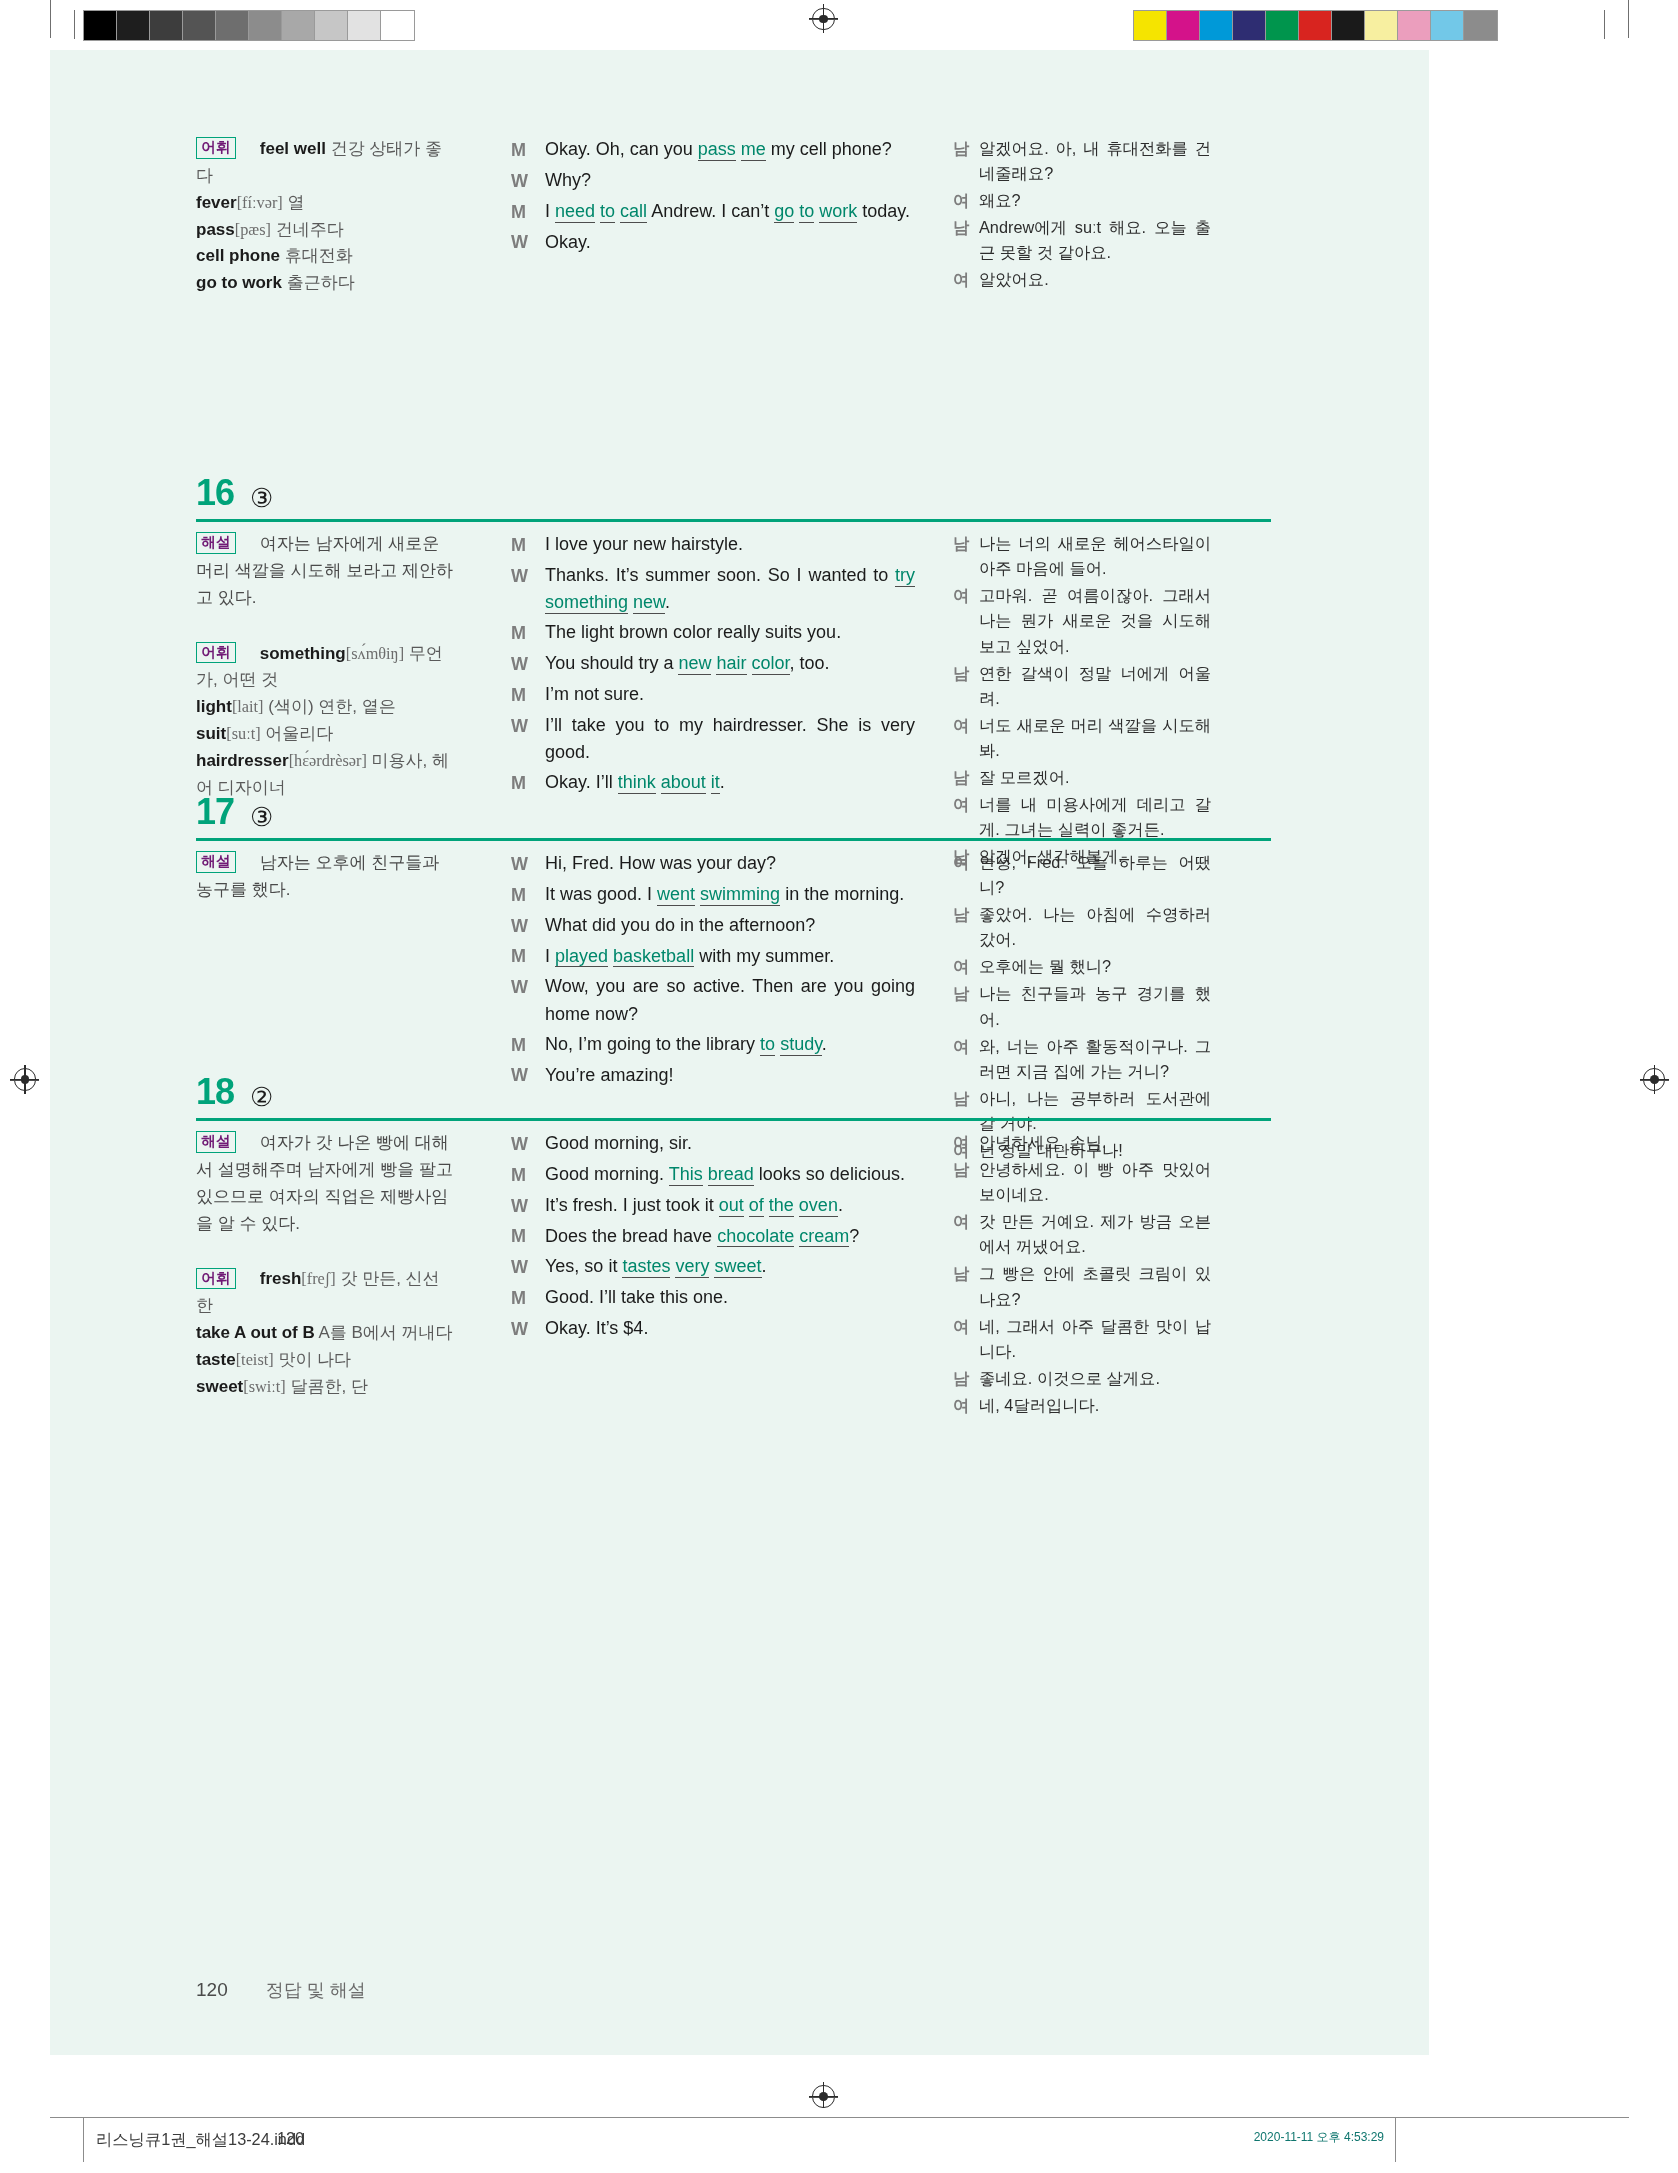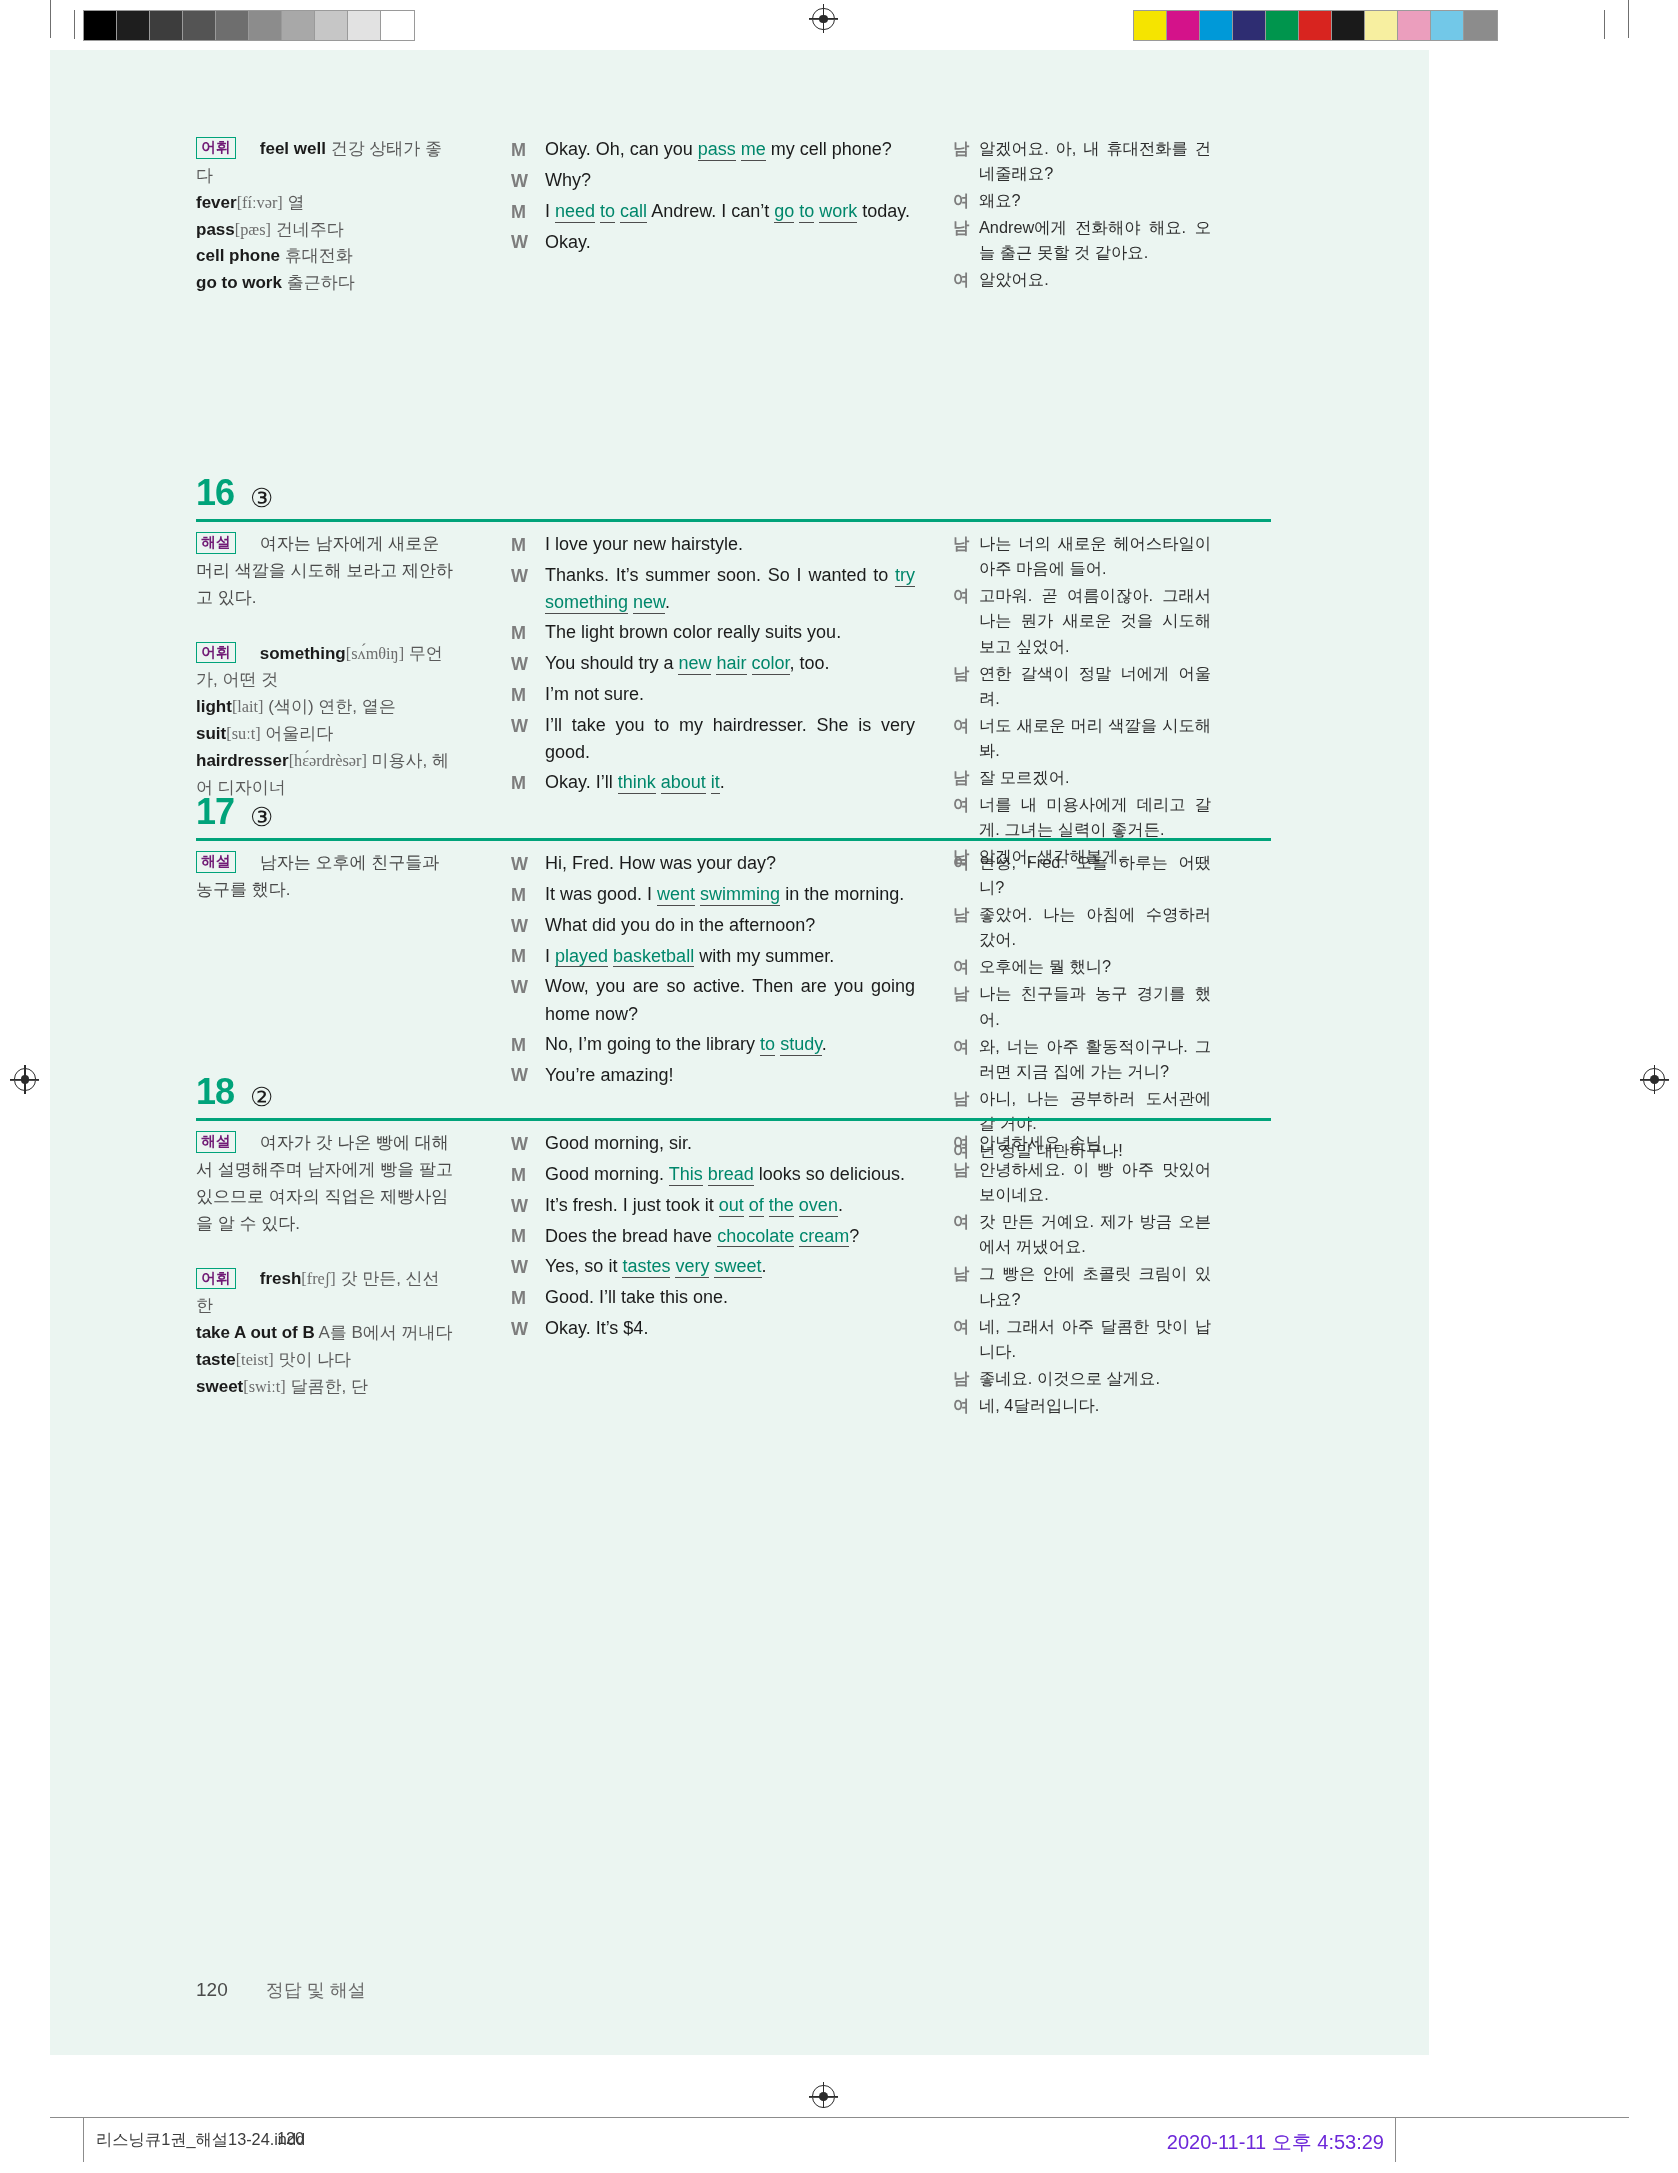--- a/index.html
+++ b/index.html
@@ -122,21 +122,21 @@
 
   
   .slug {
     position:absolute; left:0; bottom:0; width:1479px; height:65px;
     background:#ffffff;
   }
   .slug-line { position:absolute; left:50px; top:8.6px; width:1579px; height:0.9px; background:#8c8c8c; }
   .slug-tick { position:absolute; left:83px; top:8.6px; width:0.9px; height:45px; background:#8c8c8c; }
   .slug-file { position:absolute; left:96px; top:20.6px; font-size:16.3px; color:#3b3b3b; }
   .slug-page { position:absolute; left:277px; top:20.6px; font-size:16.3px; color:#3b3b3b; }
-  .slug-time { position:absolute; right:95px; top:20.6px; font-size:20px; color:#6d28d9; }
+  .slug-time { position:absolute; right:95px; top:20.6px; font-size:12px; color:#0f766e; }
   .slug-tick2 { position:absolute; right:83px; top:8.6px; width:0.9px; height:45px; background:#8c8c8c; }
 </style>
 </head>
 <body>
 
 <div class="crop-bar-top"></div>
 <div class="gray-wedge" id="gray-wedge">
     <span style="background: rgb(0, 0, 0);"></span>
     <span style="background: rgb(30, 30, 30);"></span>
     <span style="background: rgb(61, 61, 61);"></span>
@@ -221,21 +221,21 @@
             <div class="kline">
               <div class="kspk">남</div>
               <div class="ktext">알겠어요. 아, 내 휴대전화를 건네줄래요?</div>
             </div>
             <div class="kline">
               <div class="kspk">여</div>
               <div class="ktext">왜요?</div>
             </div>
             <div class="kline">
               <div class="kspk">남</div>
-              <div class="ktext">Andrew에게 전화해야 해요. 오늘 출근 못할 것 같아요.</div>
+              <div class="ktext">Andrew에게 suːt 해요. 오늘 출근 못할 것 같아요.</div>
             </div>
             <div class="kline">
               <div class="kspk">여</div>
               <div class="ktext">알았어요.</div>
             </div>
           </div>
         </div>
       </div>
       <div class="qsection" style="top: 417px;">
         <div class="qhead">

